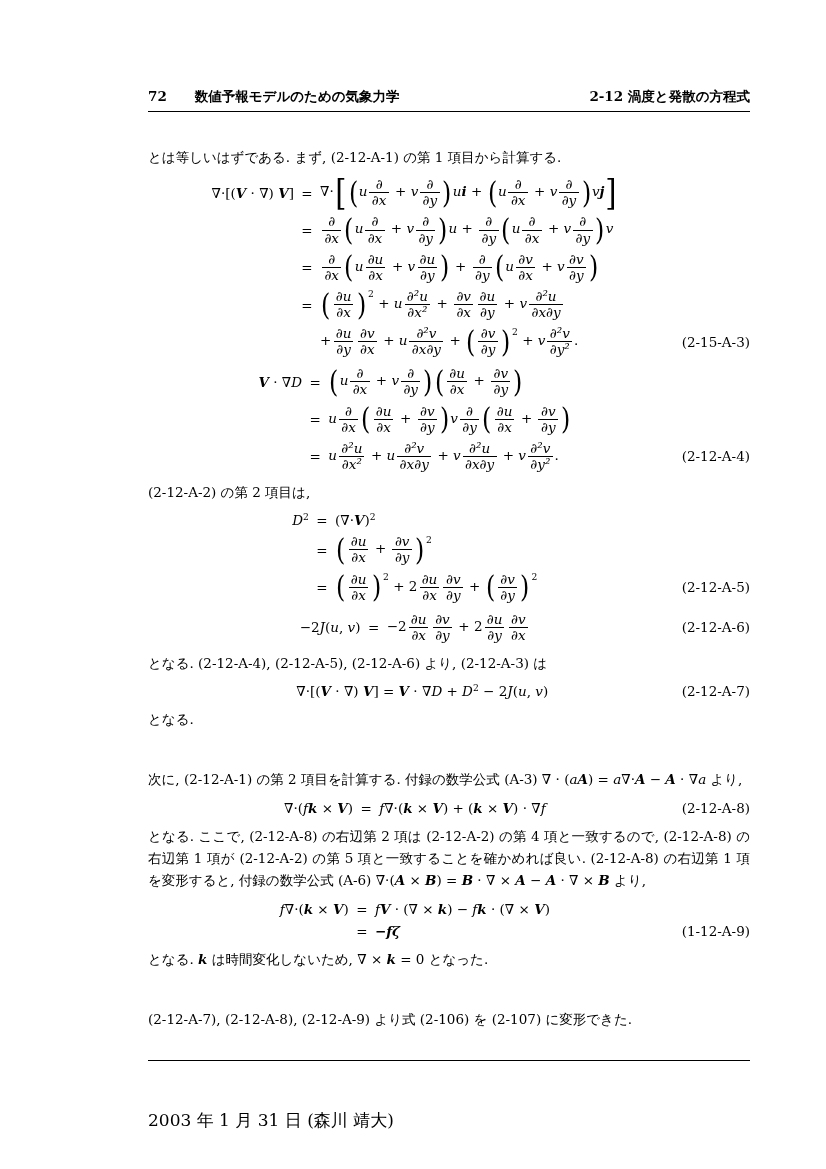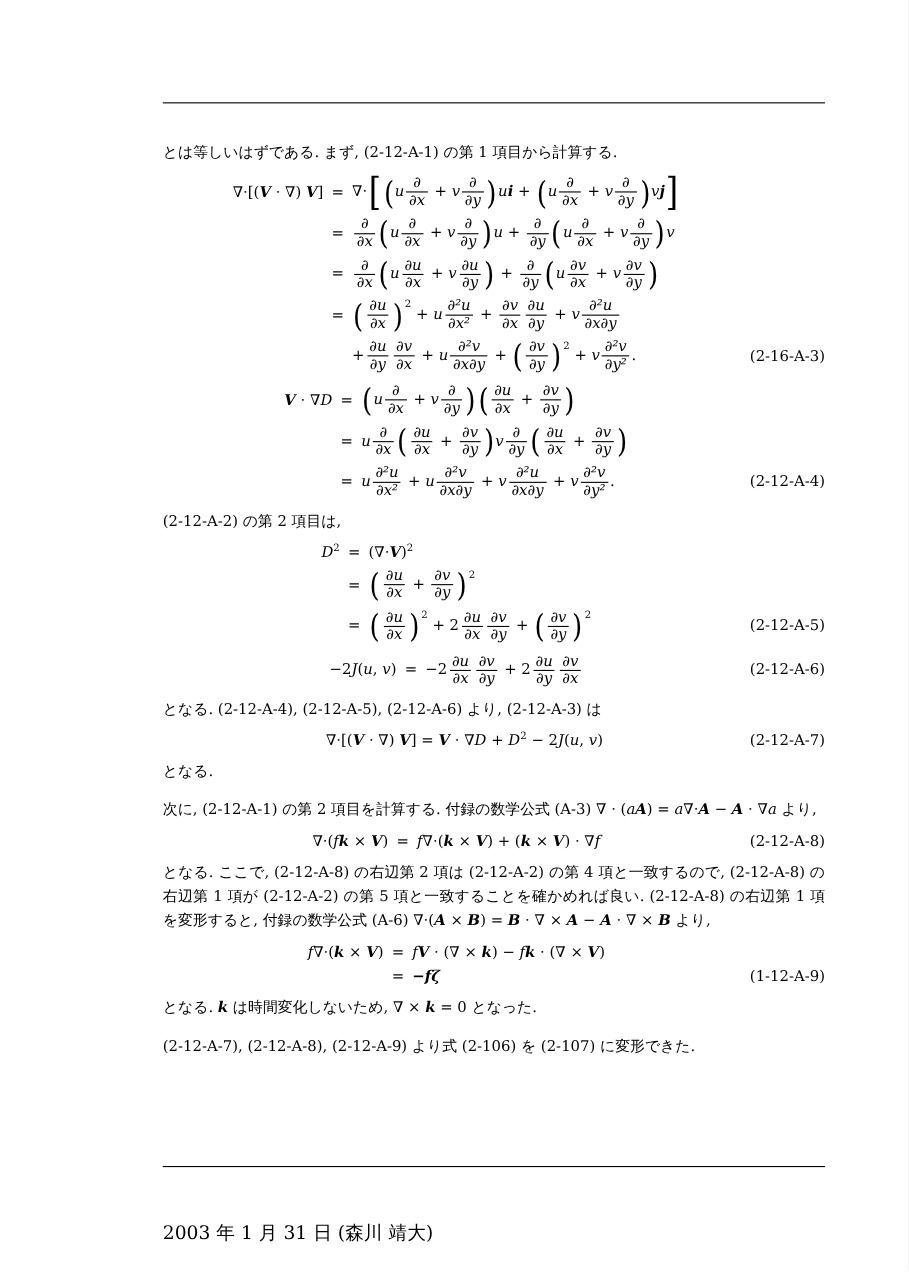--- a/index.html
+++ b/index.html
@@ -11,21 +11,21 @@
     font-size:13.5px; color:#000; overflow:hidden;
   }
   
   .hdr{display:flex; align-items:baseline; font-weight:bold; font-size:13.5px;}
   .hdr .pgnum{margin-right:28px;}
   .hdr .spacer{flex:1;}
   .hrule{border:0; border-top:1.2px solid #000; margin:5px 0 0 0;}
   
   .para{margin:0; padding:0; line-height:1.65; text-align:justify;}
   .para.first{margin-top:34px;}
-  .para.gap{margin-top:13px;}
+  .para.gap{margin-top:38px;}
   .para .it,.para .bi{font-family:"DejaVu Serif",serif;}
   
   .it{font-style:italic;}
   .bi{font-style:italic; font-weight:bold;}
   .rm{font-style:normal;}
   .sup{font-size:68%; vertical-align:super; line-height:0;}
   .supb{font-size:68%; vertical-align:super; position:relative; top:-0.55em; line-height:0; margin-left:1px;}
   .frac{
     display:inline-flex; flex-direction:column; align-items:center;
     vertical-align:middle; margin:0 0.14em; font-style:italic; line-height:1.12;
@@ -46,20 +46,26 @@
   .eq-tag{grid-column:6; justify-self:end; white-space:nowrap;}
   
   .pfooter{position:absolute; left:148px; right:76px; top:1060px;}
   .pfooter hr{border:0; border-top:1px solid #000; margin:0 0 7px 0;}
   .pfooter .ftxt{font-size:17px;margin-top:48px;}
 </style>
 </head>
 <body>
 
 <div class="page">
+  <header class="hdr">
+    <span class="pgnum">72</span>
+    <span>数値予報モデルのための気象力学</span>
+    <span class="spacer"></span>
+    <span>2-12 渦度と発散の方程式</span>
+  </header>
   <hr class="hrule">
 
   <main id="doc-body">
       <div class="para first"><span class="rm">とは等しいはずである. まず, (2-12-A-1) の第 1 項目から計算する.</span></div>
       <div class="eqgrid">
         <span class="eq-lhs" style="grid-row: 1;"><span class="rm">∇·[(</span><span class="bi">V</span><span class="rm"> · ∇) </span><span class="bi">V</span><span class="rm">]</span></span>
         <span class="eq-rel" style="grid-row: 1;">=</span>
         <span class="eq-rhs" style="grid-row: 1;"><span class="rm">∇·</span><span class="d2">[</span><span class="d1">(</span><span class="it">u</span><span class="frac">
             <span class="num">∂</span>
             <span class="den">∂x</span>
@@ -144,21 +150,21 @@
           </span><span class="rm"> + </span><span class="it">u</span><span class="frac">
             <span class="num">∂²v</span>
             <span class="den">∂x∂y</span>
           </span><span class="rm"> + </span><span class="d1">(</span><span class="frac">
             <span class="num">∂v</span>
             <span class="den">∂y</span>
           </span><span class="d1">)</span><sup class="supb">2</sup><span class="rm"> + </span><span class="it">v</span><span class="frac">
             <span class="num">∂²v</span>
             <span class="den">∂y²</span>
           </span><span class="rm">.</span></span>
-        <span class="eq-tag" style="grid-row: 5;">(2-16-A-3)</span>
+        <span class="eq-tag" style="grid-row: 5;">(2-15-A-3)</span>
       </div>
       <div class="eqgrid">
         <span class="eq-lhs" style="grid-row: 1;"><span class="bi">V</span><span class="rm"> · ∇</span><span class="it">D</span></span>
         <span class="eq-rel" style="grid-row: 1;">=</span>
         <span class="eq-rhs" style="grid-row: 1;"><span class="d1">(</span><span class="it">u</span><span class="frac">
             <span class="num">∂</span>
             <span class="den">∂x</span>
           </span><span class="rm"> + </span><span class="it">v</span><span class="frac">
             <span class="num">∂</span>
             <span class="den">∂y</span>

